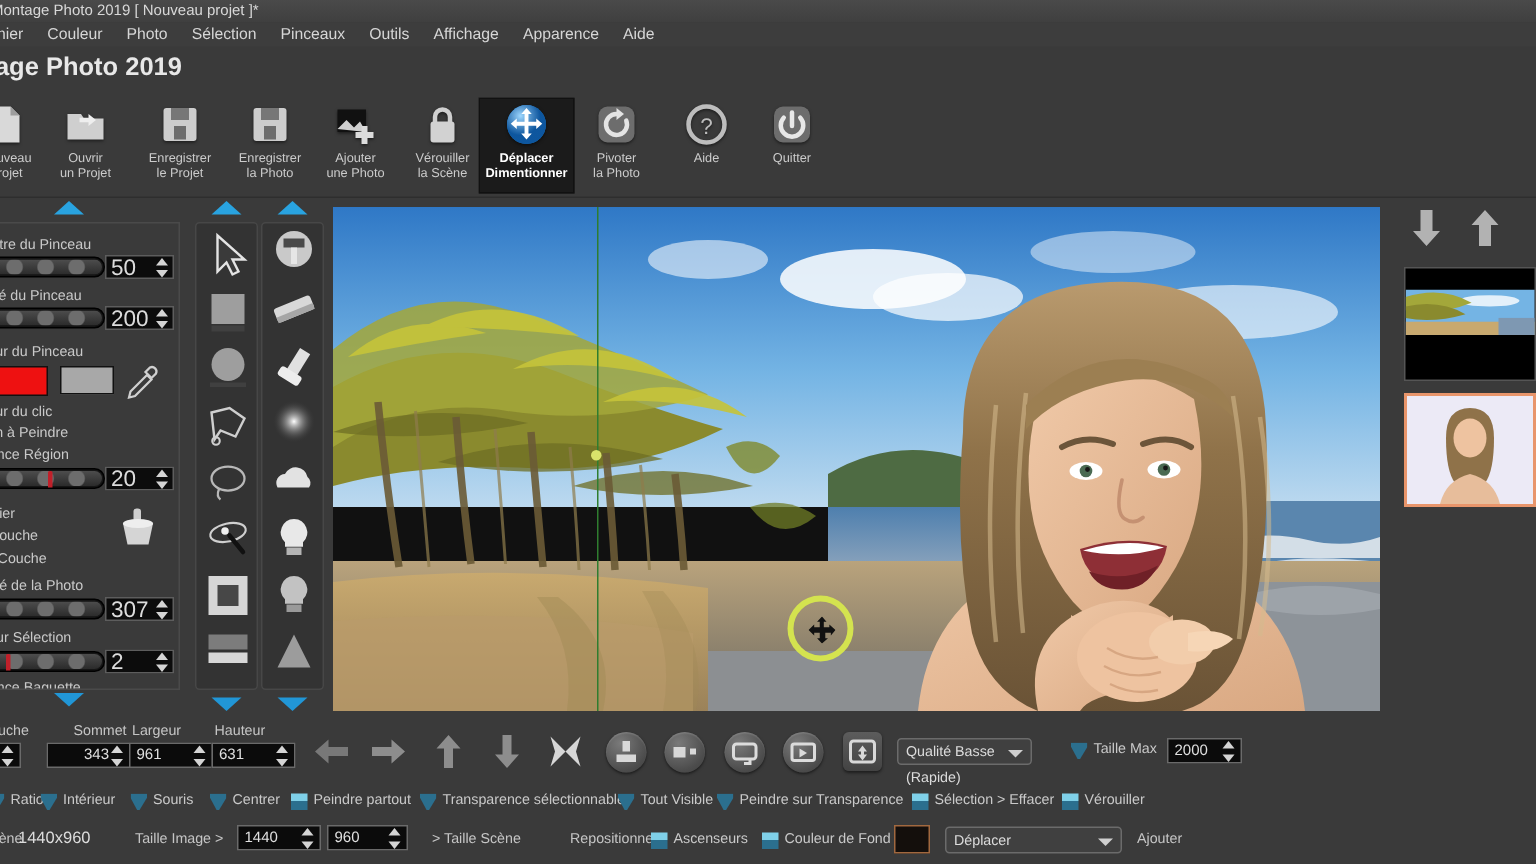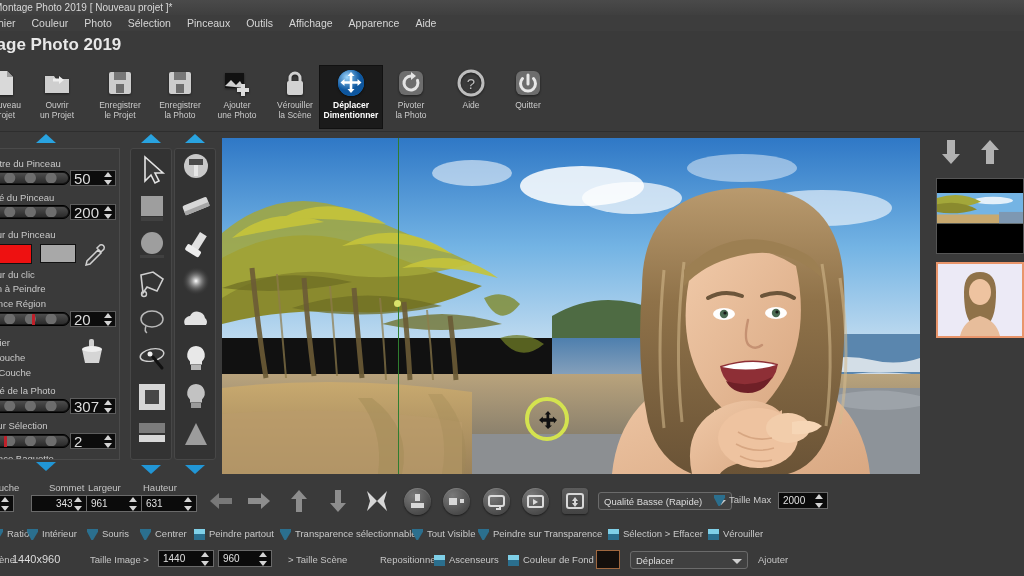--- a/index.html
+++ b/index.html
@@ -818,21 +818,21 @@
           <path d="M11 11 l5 3 -5 3 Z" fill="#dcdcdc"></path>
         </svg>
     </div>
     <div class="sqbtn" style="left:562px; top:10px;">
       <svg width="26" height="26" viewBox="0 0 26 26">
           <rect x="5" y="6" width="16" height="14" rx="2" fill="none" stroke="#d8d8d8" stroke-width="2"></rect>
           <path d="M13 9 l3 4 h-2 v2 h2 l-3 4 -3 -4 h2 v-2 h-2 Z" fill="#d8d8d8"></path>
         </svg>
     </div>
 
-    <div class="combo" style="left:598px; top:14px; width:134px;">
+    <div class="combo" style="left:598px; top:14px; width:90px;">
       <span>Qualité Basse (Rapide)</span>
       <span class="car"></span>
     </div>
 
     <div class="chk" style="left:714px; top:16px;">
       <span class="box checked"></span>
       <span class="tx">Taille Max</span>
     </div>
     <div class="bb-spin" style="left:778px; top:14px; width:50px;">
       <span>2000</span>

